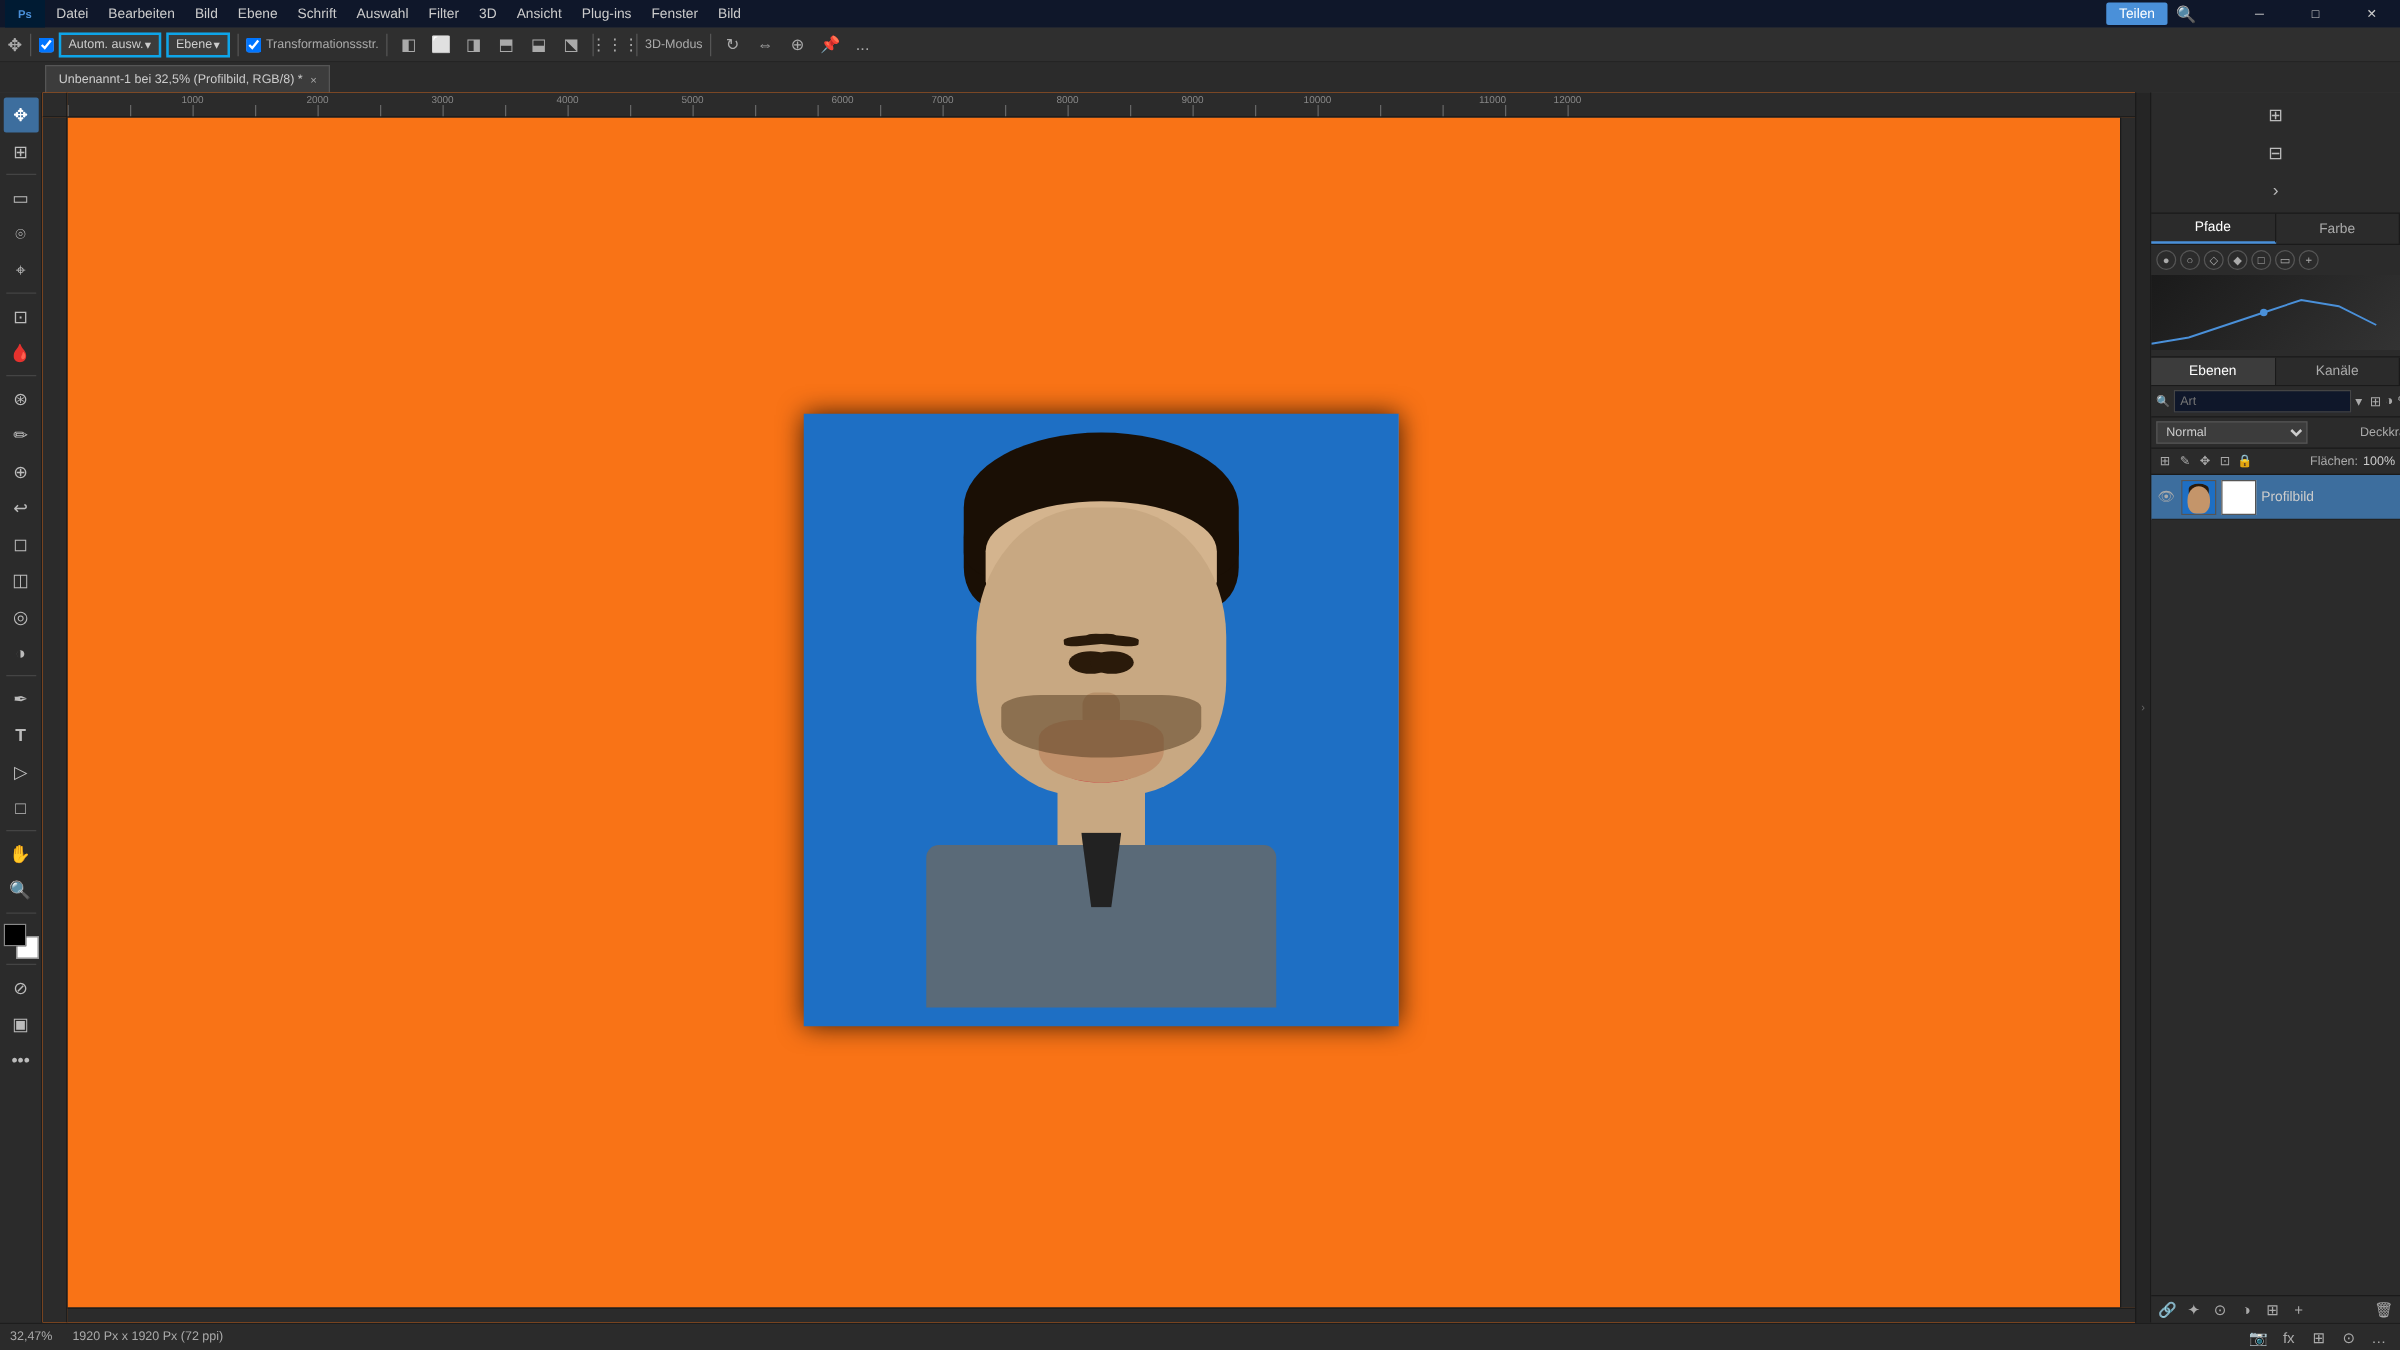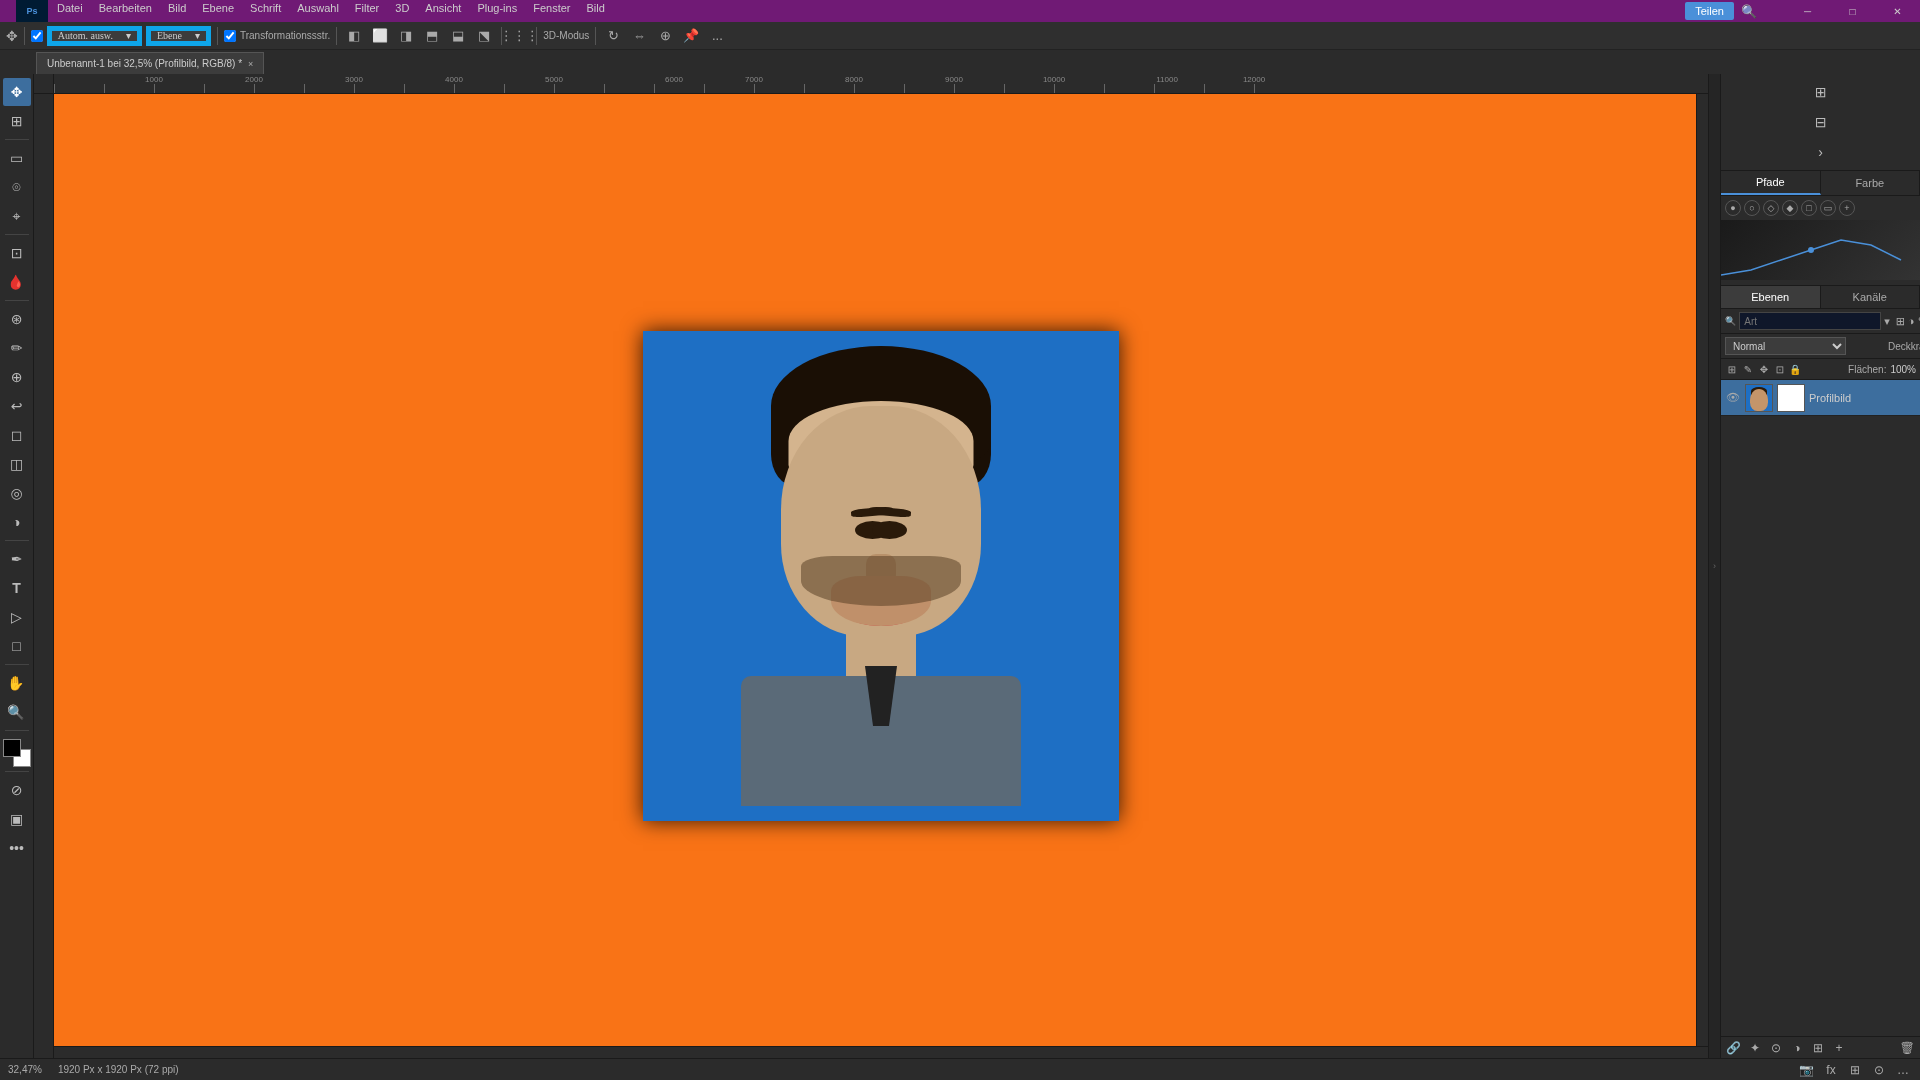--- a/index.html
+++ b/index.html
@@ -11,23 +11,24 @@
       font-size: 11px;
       color: #ccc;
       overflow: hidden;
       user-select: none;
     }
 
     
     #menu-bar {
       width: 100%;
       height: 22px;
-      background: #701a75;
-      display: flex;
-      padding: 0 16px;
+      background: #0f172a;
+      display: flex;
+      align-items: center;
+      padding: 0 4px;
       gap: 2px;
       position: relative;
       z-index: 100;
     }
     .menu-item {
       padding: 2px 7px;
       cursor: pointer;
       color: #ccc;
       font-size: 11px;
     }
@@ -60,28 +61,27 @@
       display: flex;
       align-items: center;
       padding: 0 6px;
       gap: 4px;
       border-bottom: 1px solid #222;
     }
     .options-btn {
       height: 20px;
       padding: 0 6px;
       background: #3c3c3c;
-      border: 5px solid #0ea5e9;
+      border: 2px solid #0ea5e9;
       color: #ccc;
       font-size: 10px;
       cursor: pointer;
       display: flex;
       align-items: center;
-      gap: 13px;
-      font-family: Liberation Serif, serif;
+      gap: 1px;
     }
     .options-sep { width: 1px; height: 18px; background: #555; margin: 0 2px; }
     .options-icon-btn {
       width: 22px;
       height: 20px;
       background: transparent;
       border: none;
       color: #aaa;
       font-size: 13px;
       cursor: pointer;
@@ -1024,21 +1024,21 @@
           <div class="ruler-mark" style="left: 800px;"></div>
           <div class="ruler-label" style="left: 800px;">8000</div>
           <div class="ruler-mark" style="left: 850px;"></div>
           <div class="ruler-mark" style="left: 900px;"></div>
           <div class="ruler-label" style="left: 900px;">9000</div>
           <div class="ruler-mark" style="left: 950px;"></div>
           <div class="ruler-mark" style="left: 1000px;"></div>
           <div class="ruler-label" style="left: 1000px;">10000</div>
           <div class="ruler-mark" style="left: 1050px;"></div>
           <div class="ruler-mark" style="left: 1100px;"></div>
-          <div class="ruler-label" style="left: 1113px;">11000</div>
+          <div class="ruler-label" style="left: 1140px;">11000</div>
           <div class="ruler-mark" style="left: 1150px;"></div>
           <div class="ruler-mark" style="left: 1200px;"></div>
           <div class="ruler-label" style="left: 1200px;">12000</div>
         </div>
     </div>
 
     <div id="ruler-left"></div>
 
     <div id="doc-canvas">
       <div id="image-container">

